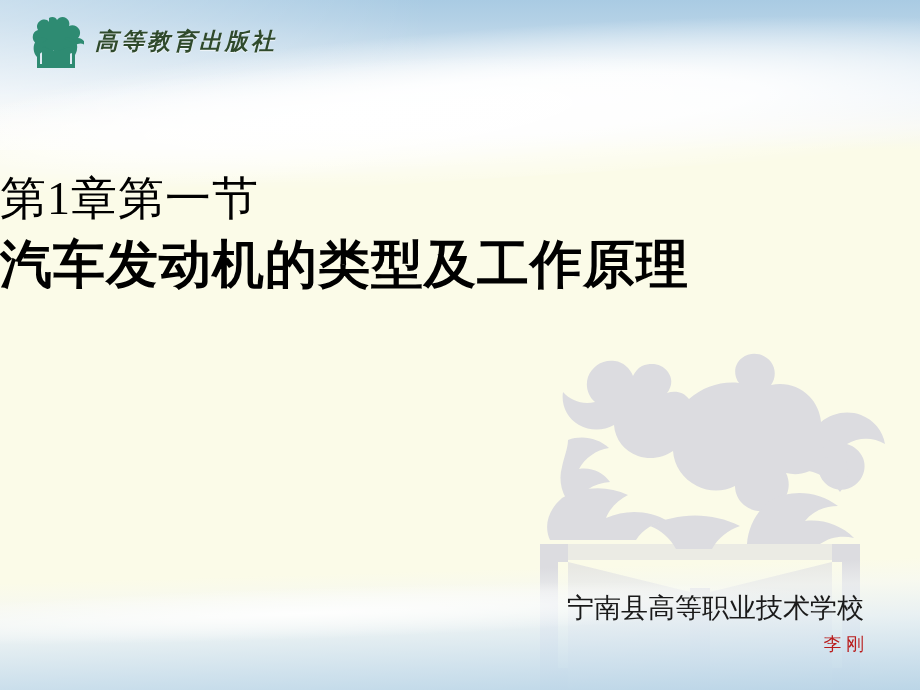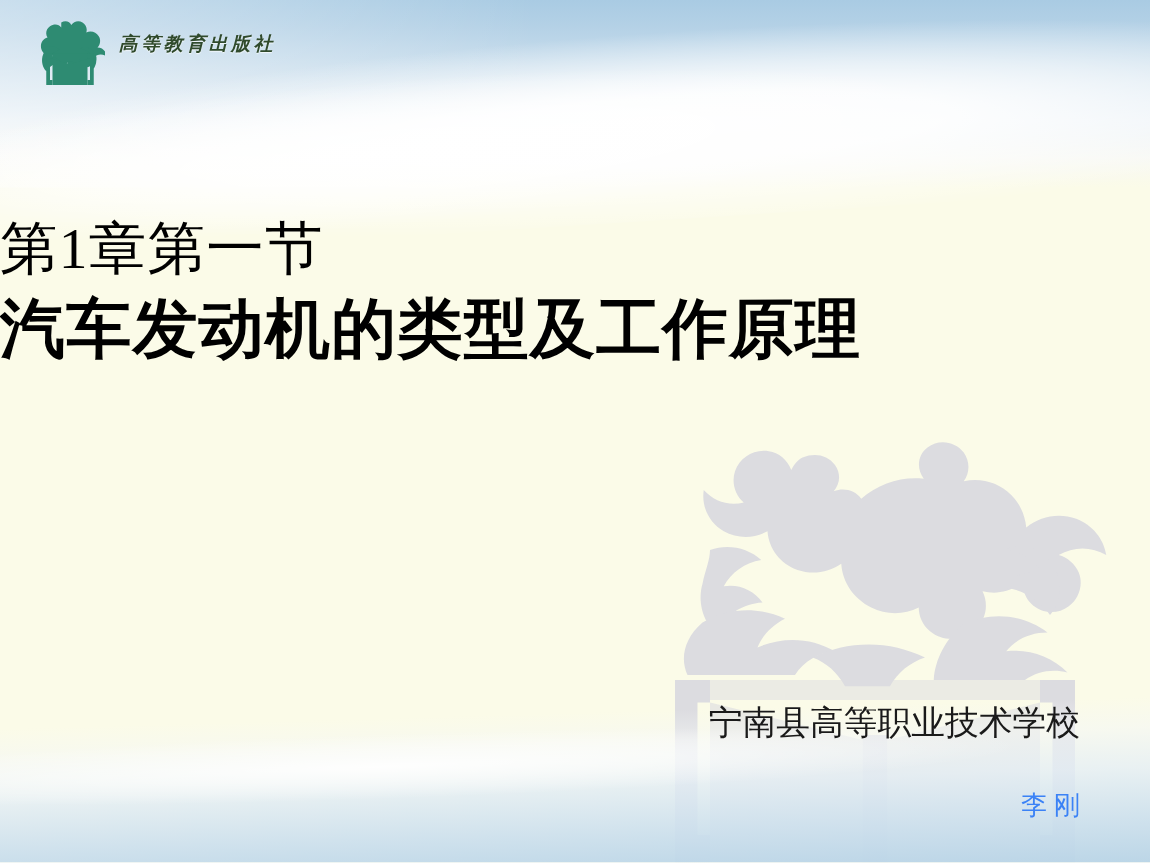--- a/index.html
+++ b/index.html
@@ -122,21 +122,21 @@
     width: 56px;
     height: 54px;
   }
   .header-logo svg { display: block; width: 100%; height: 100%; }
 
   .header-logo-text {
     position: absolute;
     left: 95px;
     top: 26px;
     font-family: "Liberation Serif", "DejaVu Serif", serif;
-    font-size: 15px;
+    font-size: 23px;
     font-weight: bold;
     letter-spacing: 3px;
     color: #2f4a2c;
     text-shadow: 0 1px 1px rgba(255,255,255,0.8);
     white-space: nowrap;
     font-style: italic;
   }
 
   
   .title-block {
@@ -175,26 +175,25 @@
     font-family: "Liberation Serif", "DejaVu Serif", serif;
     font-size: 27px;
     line-height: 36px;
     color: #1a1a1a;
     letter-spacing: 0px;
     white-space: nowrap;
     text-align: right;
   }
   .footer-author {
     font-family: "Liberation Serif", "DejaVu Serif", serif;
-    font-size: 21px;
+    font-size: 18px;
     line-height: 36px;
-    color: #3b82f6;
+    color: #b91c1c;
     letter-spacing: 0px;
     white-space: nowrap;
-    margin-top: 30px;
   }
 </style>
 </head>
 <body>
 
 <div class="slide">
 
   <div class="bg-top-band"></div>
   <div class="bg-top-band-left"></div>
   <div class="bg-wave-top"></div>

